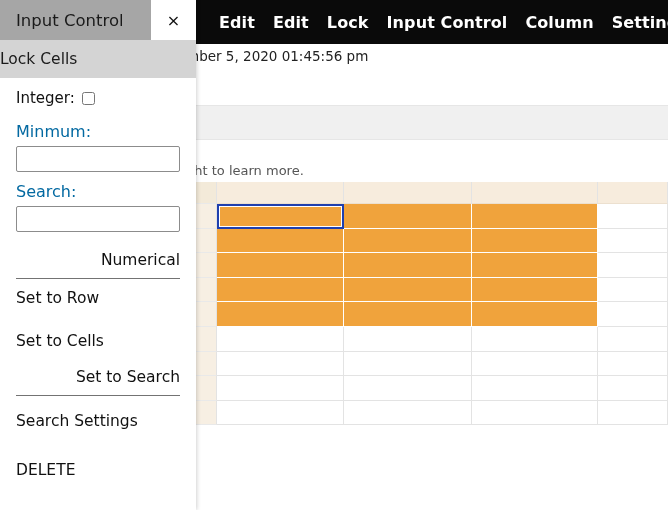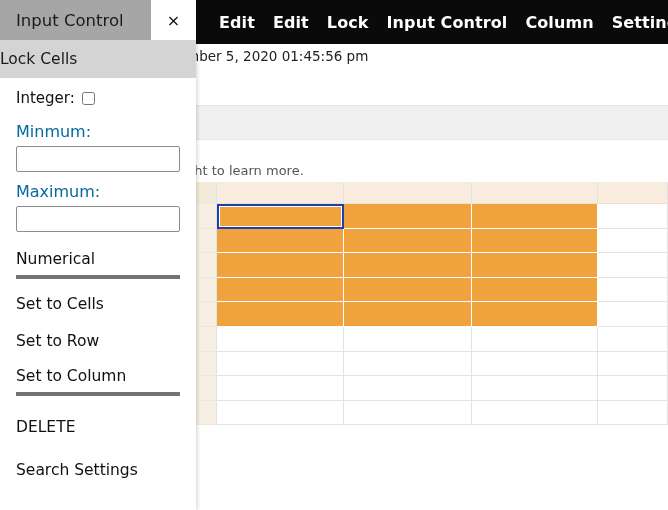--- a/index.html
+++ b/index.html
@@ -161,21 +161,21 @@
     padding: 0 5px;
     margin-bottom: 10px;
   }
 
   .menu-item {
     font-size: 15.5px; color: #111;
     height: 37px;
     display: flex; align-items: center;
     cursor: pointer;
   }
-  .menu-item.sep-below { border-bottom: 4px solid #737373; }
+  .menu-item.sep-below { border-bottom: 1px solid #737373; justify-content: flex-end; }
   .menu-item.gap-above { margin-top: 6px; }
   .menu-item.delete { margin-top: 12px; }
 </style>
 </head>
 <body>
 
 <div id="app">
 
   <div class="bg-app">
 
@@ -290,43 +290,43 @@
     <div class="panel-body">
 
       <div class="field-row">
         <span>Integer:</span>
         <input type="checkbox" style="">
       </div>
 
       <div class="field-label">Minmum:</div>
       <input class="text-input" type="text" placeholder="" style="">
 
-      <div class="field-label">Maximum:</div>
+      <div class="field-label">Search:</div>
       <input class="text-input" type="text" placeholder="" style="">
 
       <div class="menu-item sep-below">
         <span>Numerical</span>
       </div>
 
+      <div class="menu-item">
+        <span>Set to Row</span>
+      </div>
+
       <div class="menu-item gap-above">
         <span>Set to Cells</span>
       </div>
 
-      <div class="menu-item">
-        <span>Set to Row</span>
-      </div>
-
       <div class="menu-item sep-below">
-        <span>Set to Column</span>
+        <span>Set to Search</span>
+      </div>
+
+      <div class="menu-item gap-above">
+        <span>Search Settings</span>
       </div>
 
       <div class="menu-item delete">
         <span>DELETE</span>
       </div>
 
-      <div class="menu-item gap-above">
-        <span>Search Settings</span>
-      </div>
-
     </div>
   </div>
 
 </div>
 
 </body></html>

